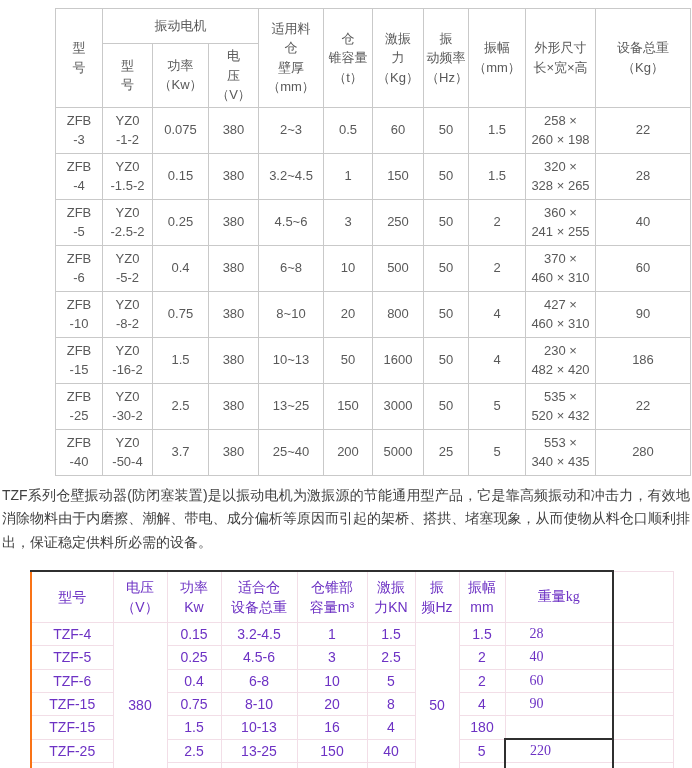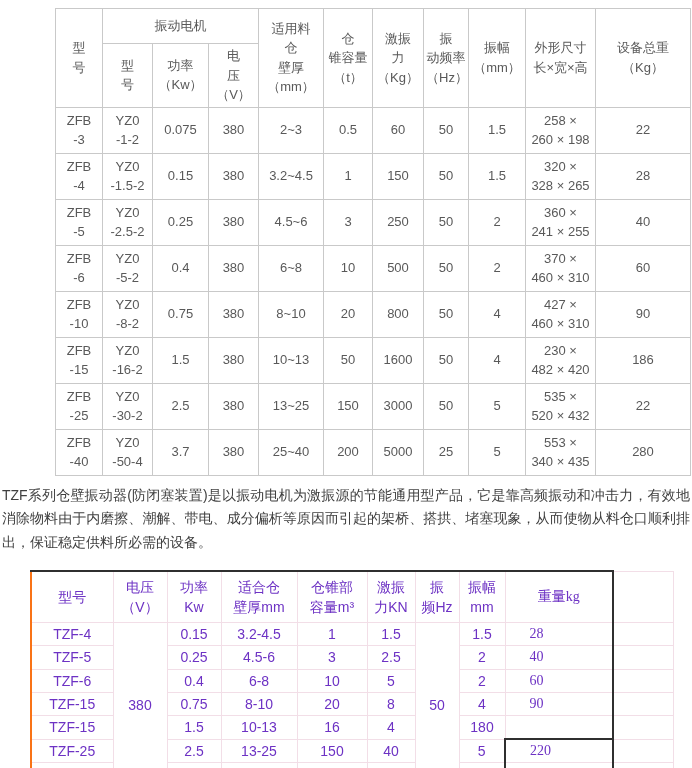--- a/index.html
+++ b/index.html
@@ -246,21 +246,21 @@
         <col style="width:60px">
     </colgroup>
     <thead>
       <tr>
         <th>型号</th>
         <th>电压
 （V）</th>
         <th>功率
 Kw</th>
         <th>适合仓
-壁厚mm</th>
+设备总重</th>
         <th>仓锥部
 容量m³</th>
         <th>激振
 力KN</th>
         <th>振
 频Hz</th>
         <th>振幅
 mm</th>
         <th>重量kg</th>
         <th></th>

